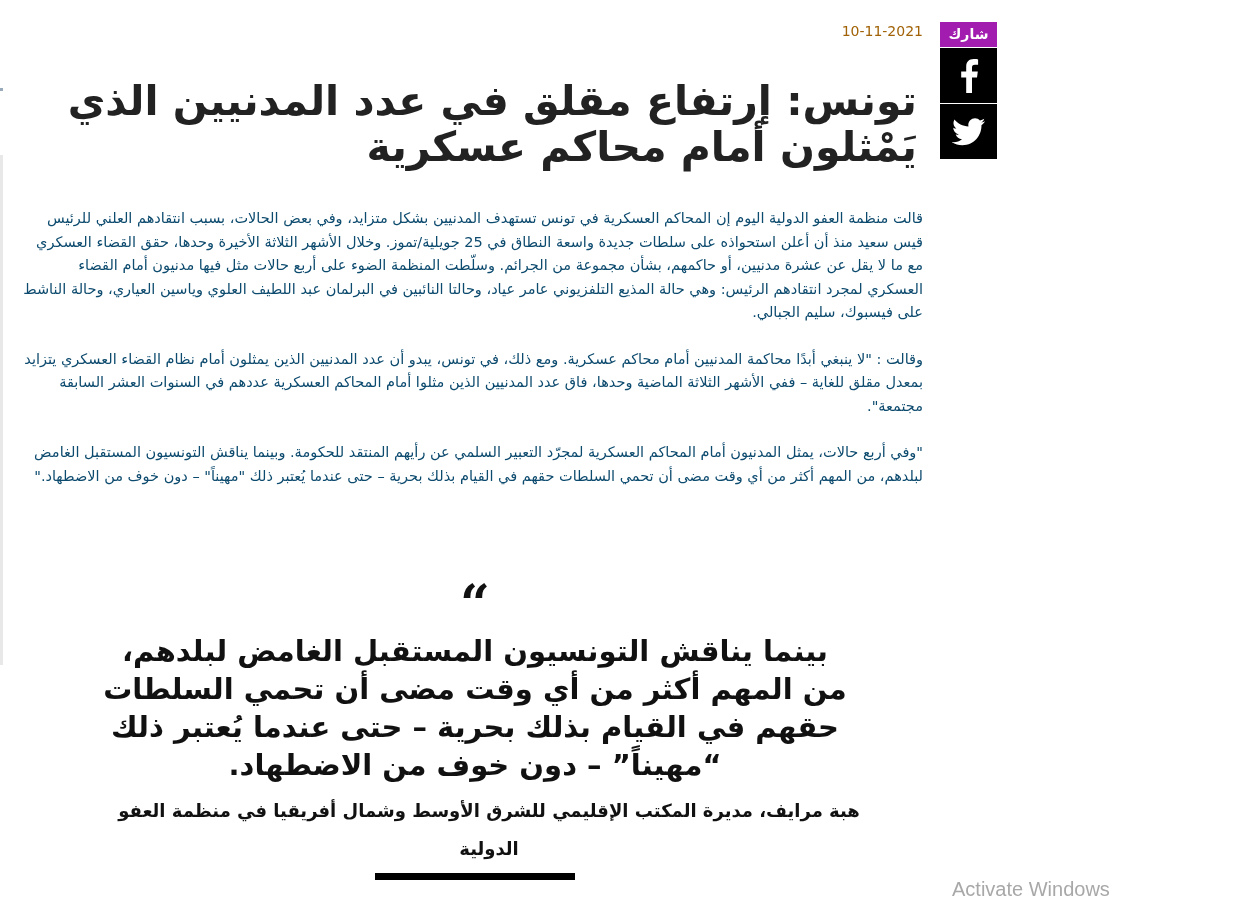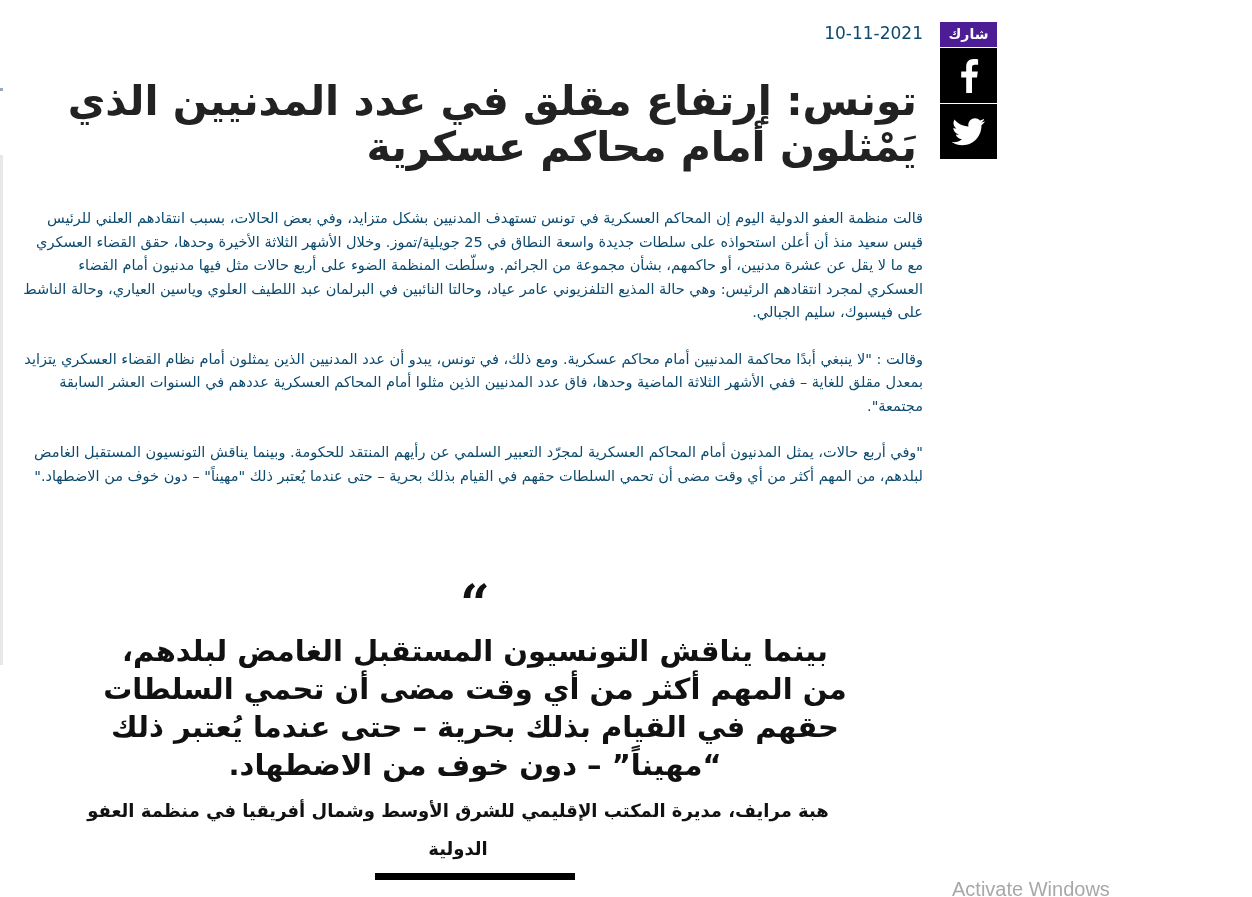--- a/index.html
+++ b/index.html
@@ -28,34 +28,34 @@
       width: 3px;
       height: 3px;
       background: #9ab;
     }
     .date {
       position: absolute;
       left: 790px;
       top: 23px;
       width: 133px;
       text-align: right;
-      font-size: 17px;
-      color: #0c4a6e;
+      font-size: 14px;
+      color: #a16207;
       direction: ltr;
       font-family: "DejaVu Sans", sans-serif;
     }
     .share {
       position: absolute;
       left: 940px;
       top: 22px;
       width: 57px;
     }
     .share-label {
       height: 25px;
-      background: #4c1d95;
+      background: #a21caf;
       color: #fff;
       font-size: 14px;
       font-weight: bold;
       text-align: center;
       line-height: 25px;
       direction: rtl;
     }
     .share-btn {
       display: block;
       height: 55px;
@@ -117,21 +117,21 @@
       direction: rtl;
       text-align: center;
       font-size: 29px;
       line-height: 38px;
       font-weight: bold;
       color: #111;
       margin: 0;
     }
     .quote-author {
       position: absolute;
-      left: 78px;
+      left: 109px;
       top: 792px;
       width: 760px;
       direction: rtl;
       text-align: center;
       font-size: 18px;
       line-height: 38px;
       font-weight: bold;
       color: #111;
       margin: 0;
     }

